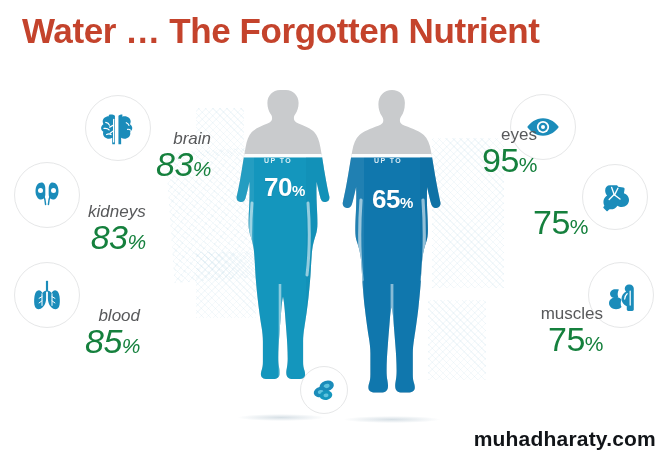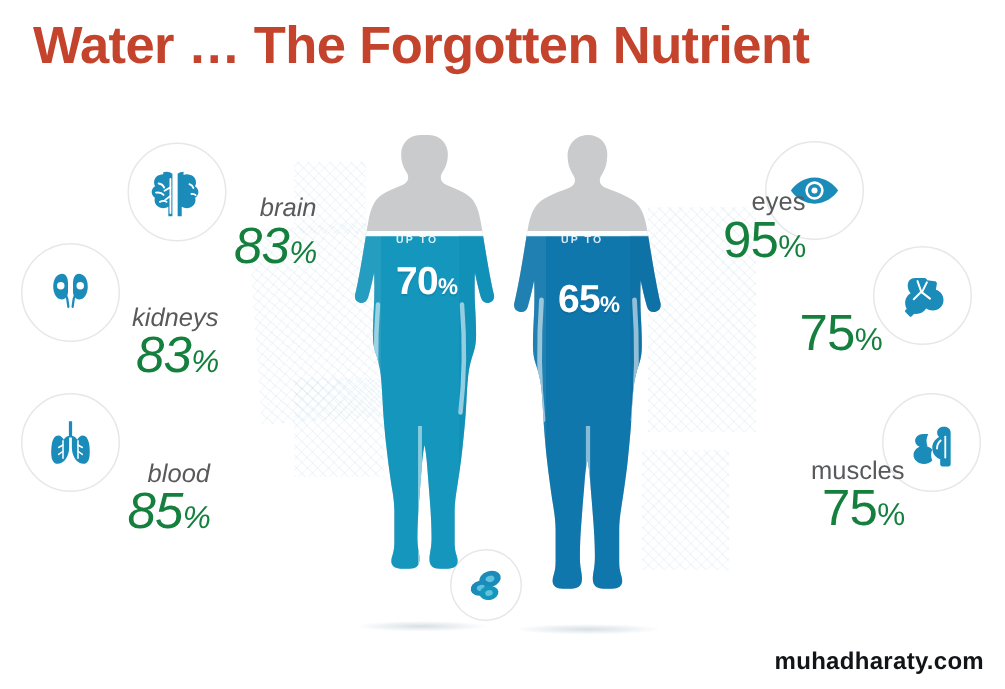--- a/index.html
+++ b/index.html
@@ -43,21 +43,21 @@
     letter-spacing: -0.4px;
     color: #c4432c;
     white-space: nowrap;
   }
 
   
   #watermark {
     position: absolute;
     right: 14px;
     bottom: 8px;
-    font-size: 16px;
+    font-size: 21px;
     font-weight: bold;
     color: #111418;
     letter-spacing: 0.2px;
   }
 
   
   .stat {
     position: absolute;
     white-space: nowrap;
   }

